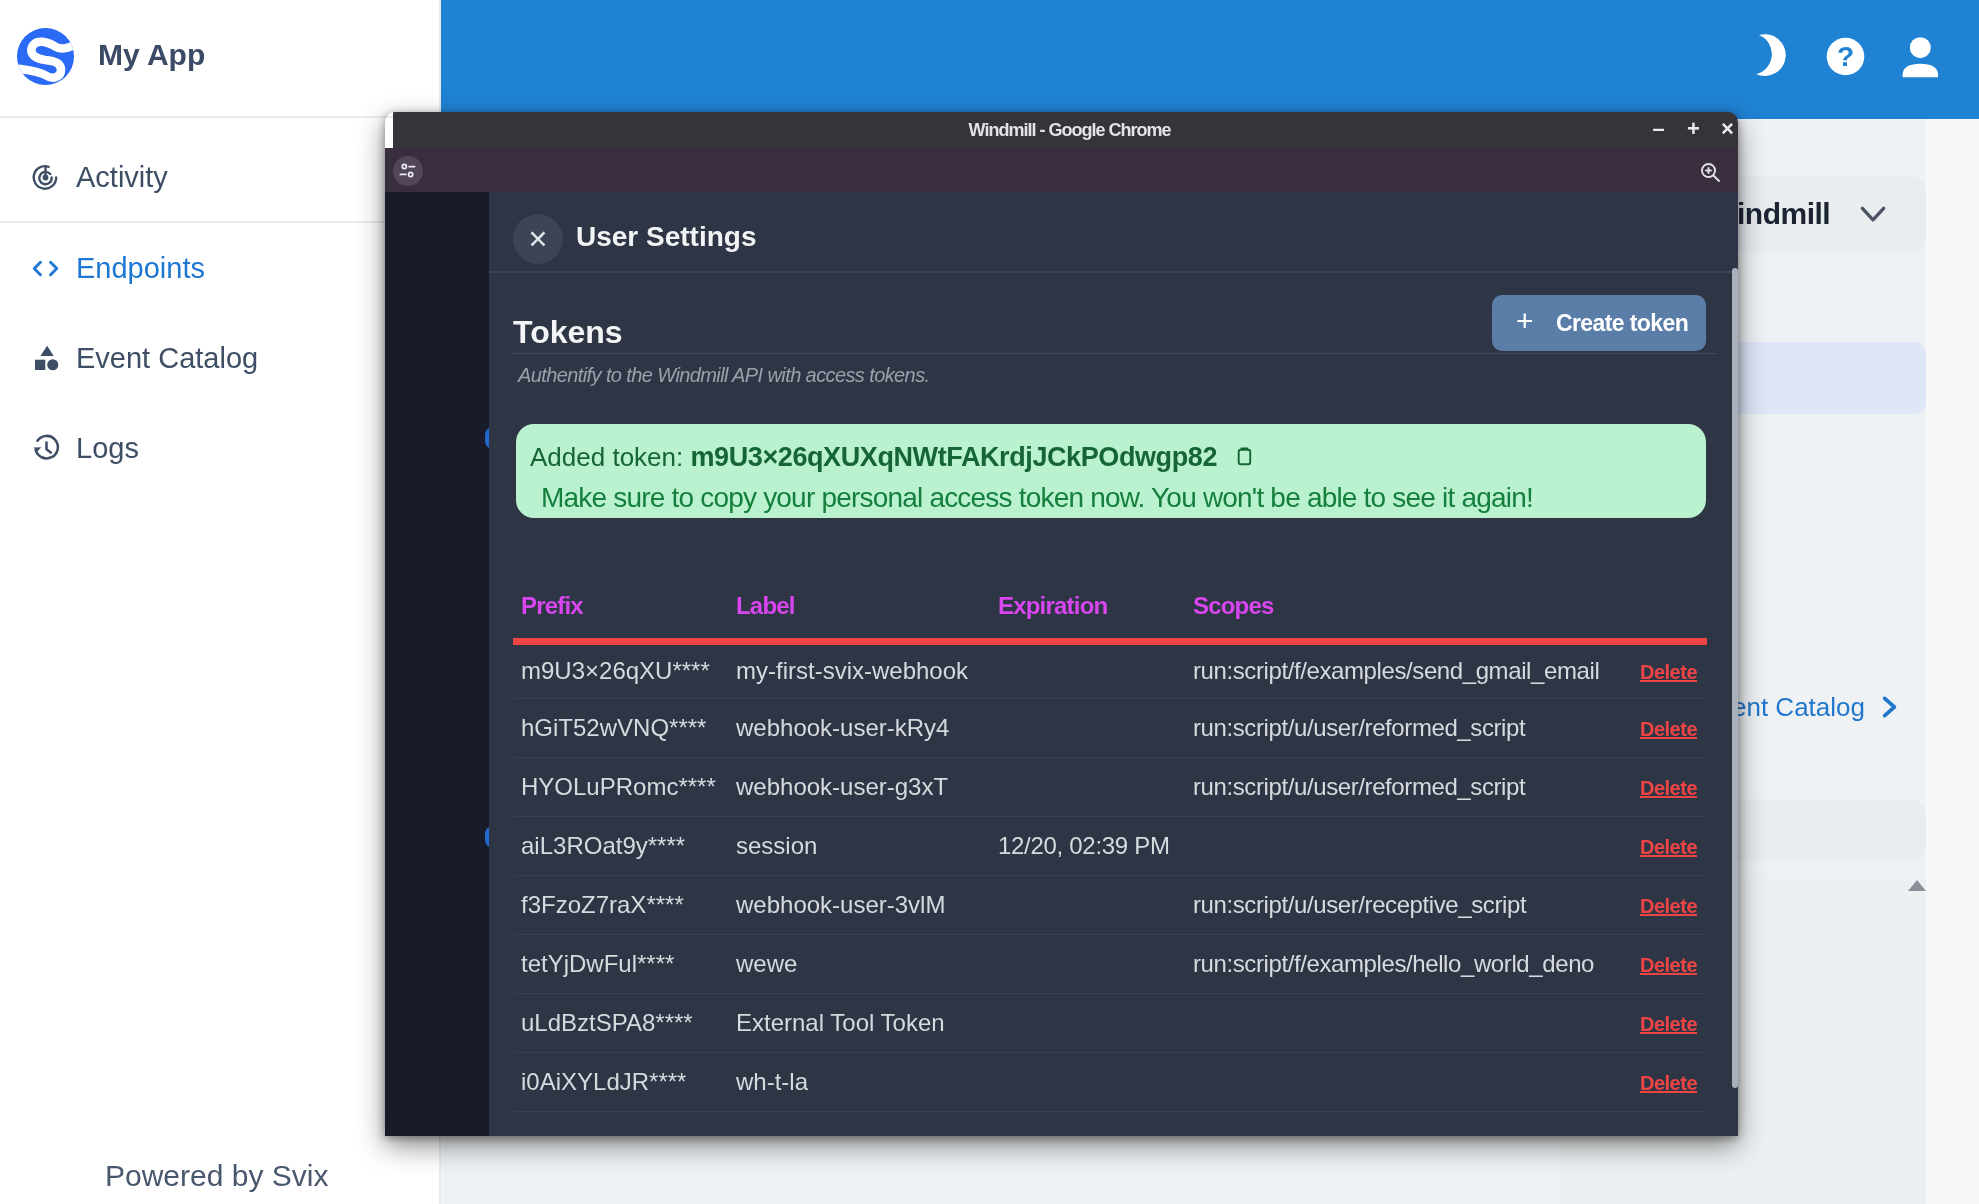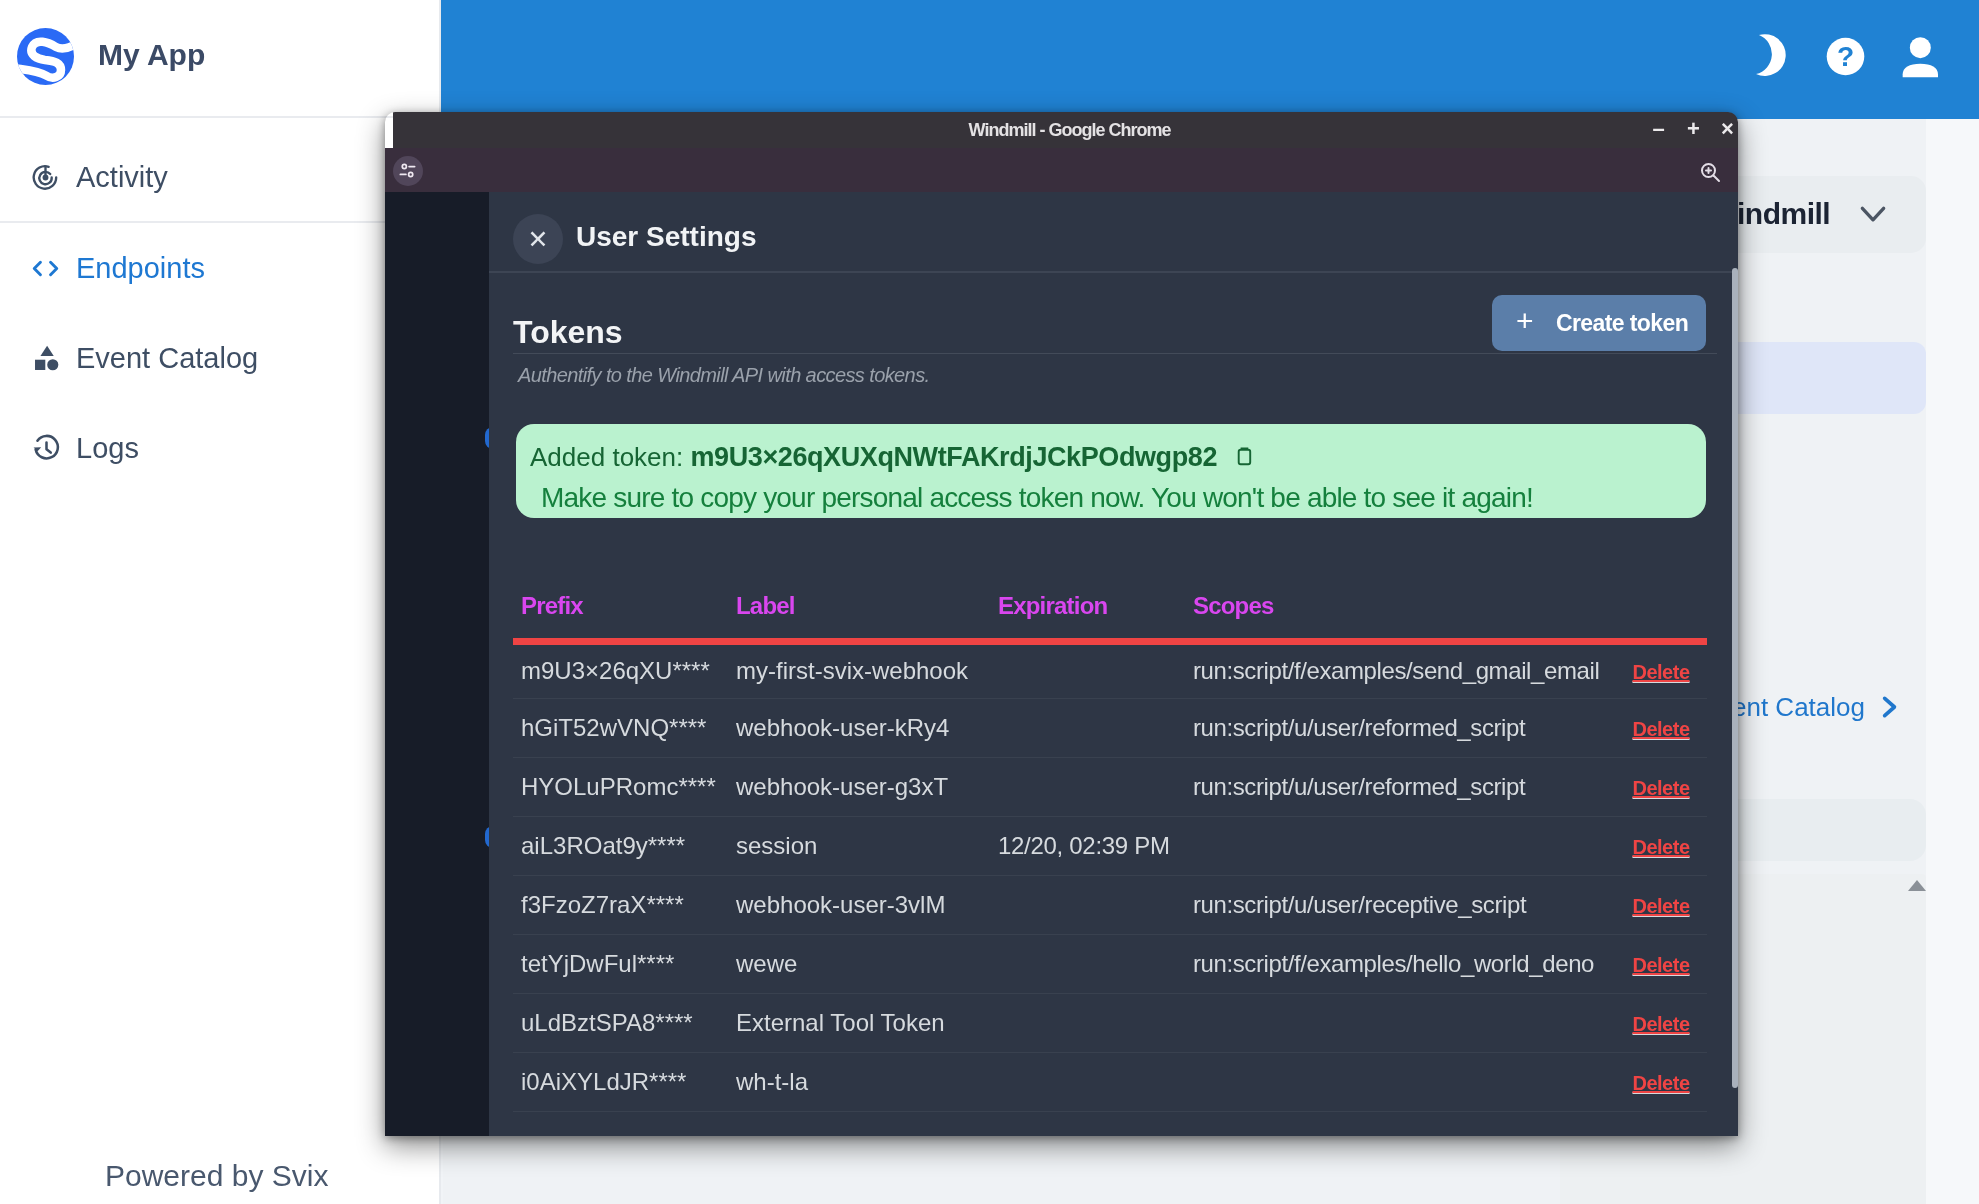--- a/index.html
+++ b/index.html
@@ -53,21 +53,21 @@
   #gb1 b { font-size:27px; letter-spacing:-0.4px; }
   #gb2 { position:absolute; left:25px; top:58px; font-size:28px; letter-spacing:-0.8px; color:#15803d; }
 
   table#tok { position:absolute; left:24px; top:396px; width:1194px; border-collapse:collapse;
               color:#d6dade; font-size:24px; table-layout:fixed; white-space:nowrap; }
   #tok th { text-align:left; font-weight:bold; color:#d946ef; letter-spacing:-0.8px; height:53px;
             vertical-align:top; padding:4px 0 0 8px; border-bottom:7px solid #ef4444;margin-top:16px; }
   #tok td { padding:0 0 0 8px; height:59px; border-bottom:1px solid #39414f; overflow:hidden; }
   #tok td.sc { letter-spacing:-0.4px; }
   #tok td.ex { letter-spacing:-0.3px; }
-  #tok td.del { text-align:center; padding-right:10px;text-decoration:underline; }
+  #tok td.del { text-align:right; padding-right:10px; }
   #tok td.del span { color:#ef4444; font-weight:bold; font-size:20px; letter-spacing:-0.5px; text-decoration:underline; }
   #tok tr:nth-child(2) td { height:57px; }
 
   #thumb { position:absolute; left:1347px; top:76px; width:6px; height:820px; background:#a9b1bc; border-radius:3px; }
 </style>
 </head>
 <body>
 
 <div class="abs" id="mainbg"></div>
 <div class="abs" id="rgutter"></div>

